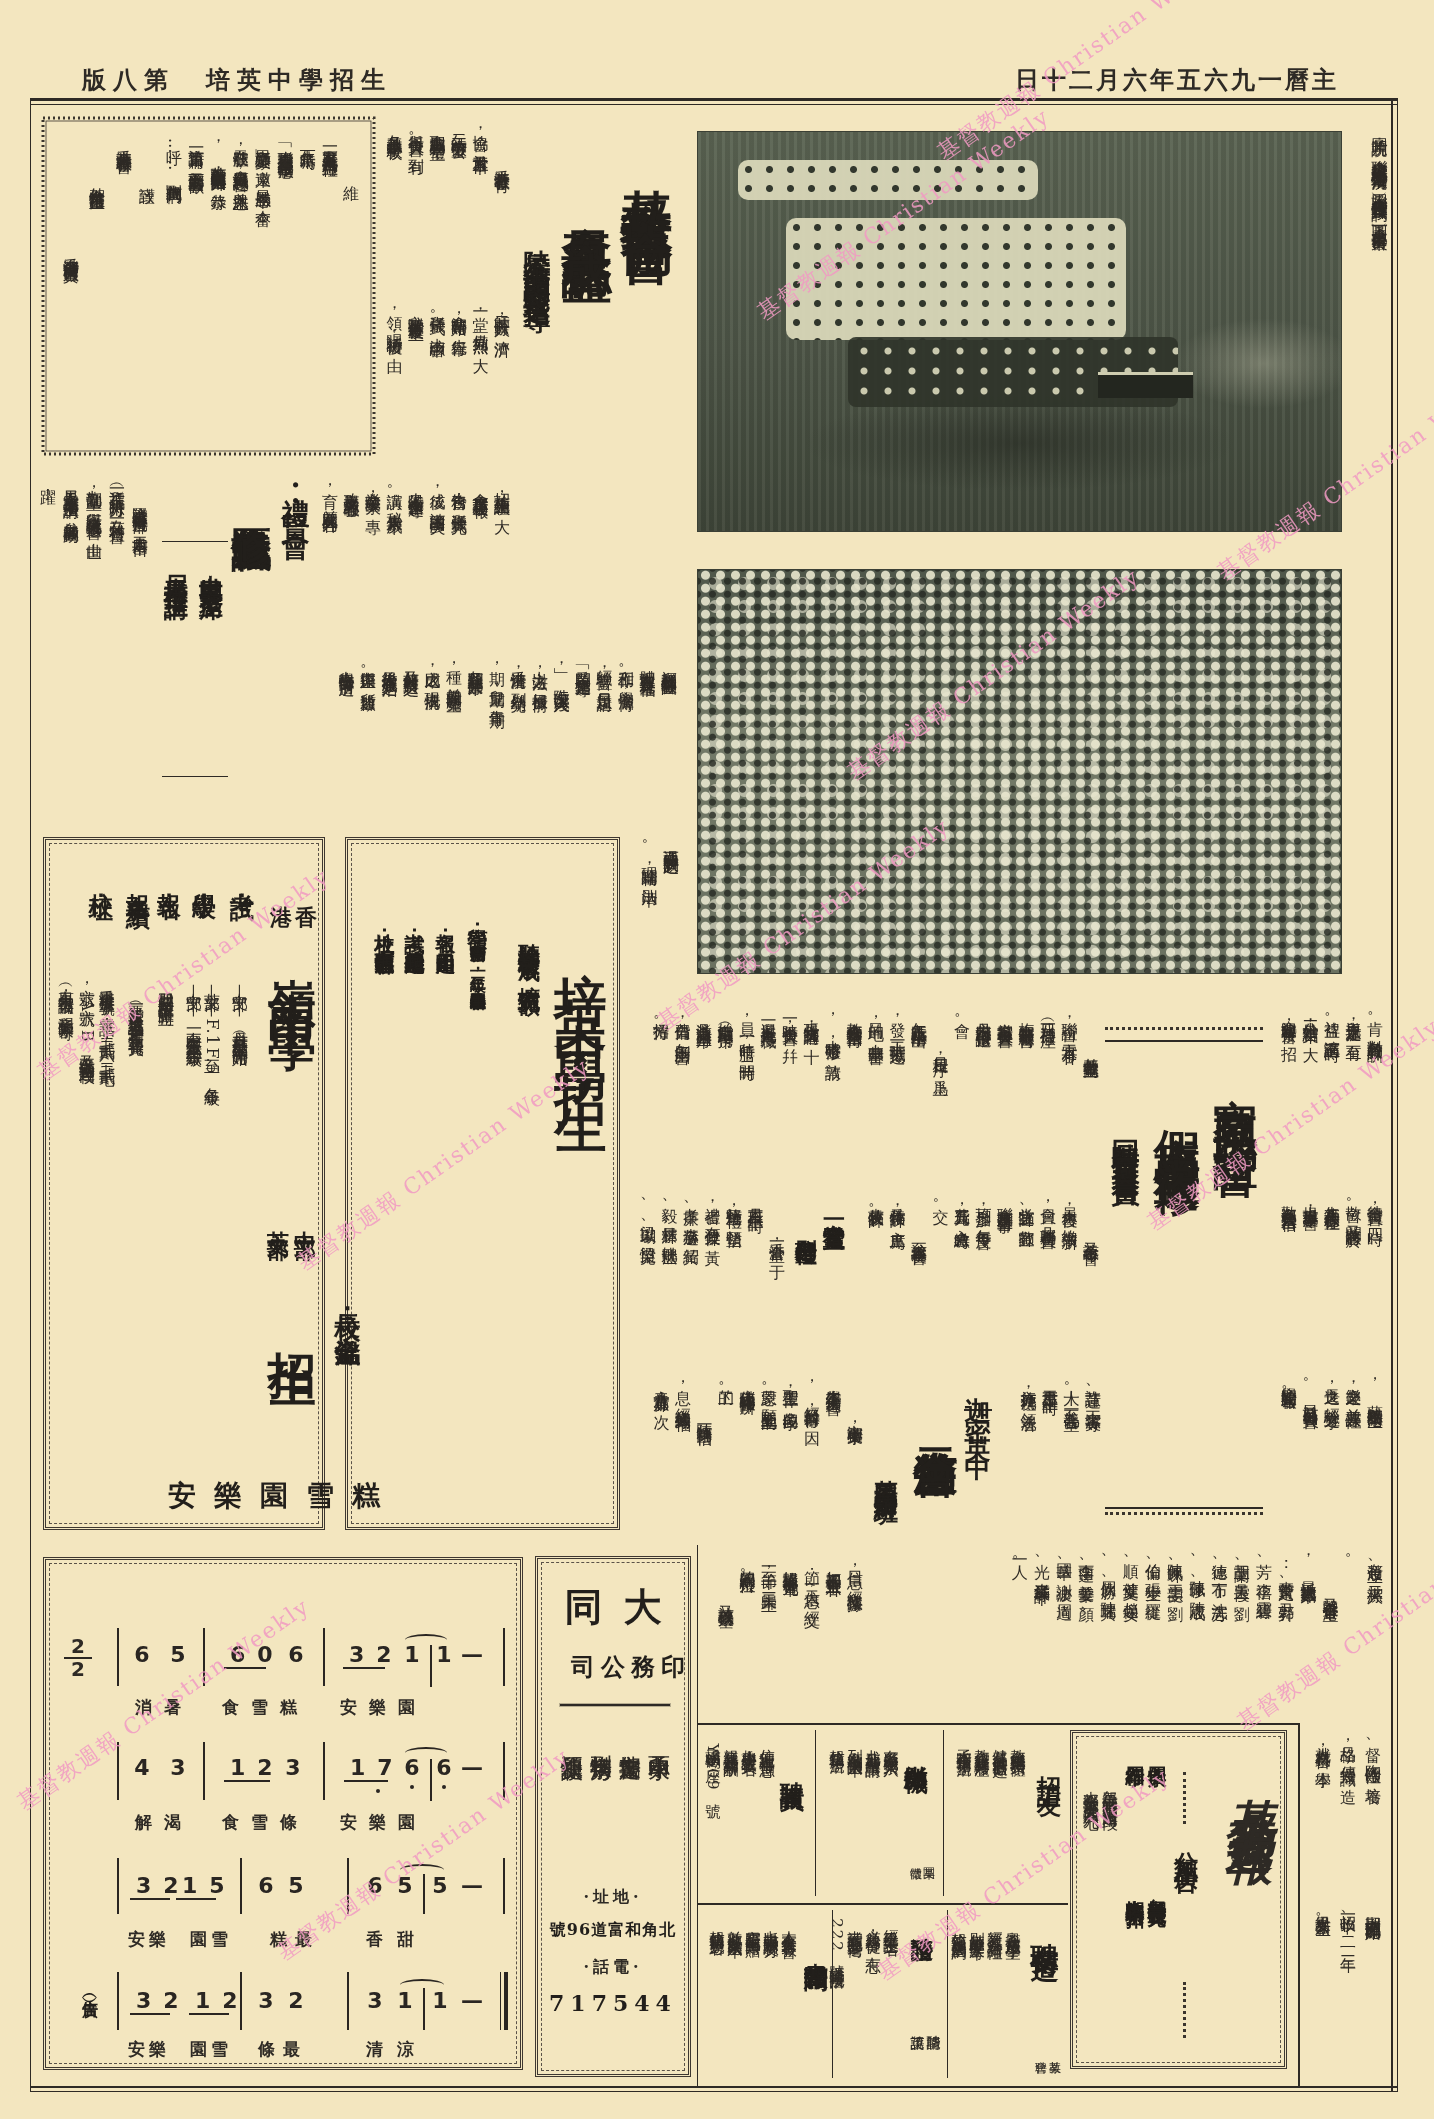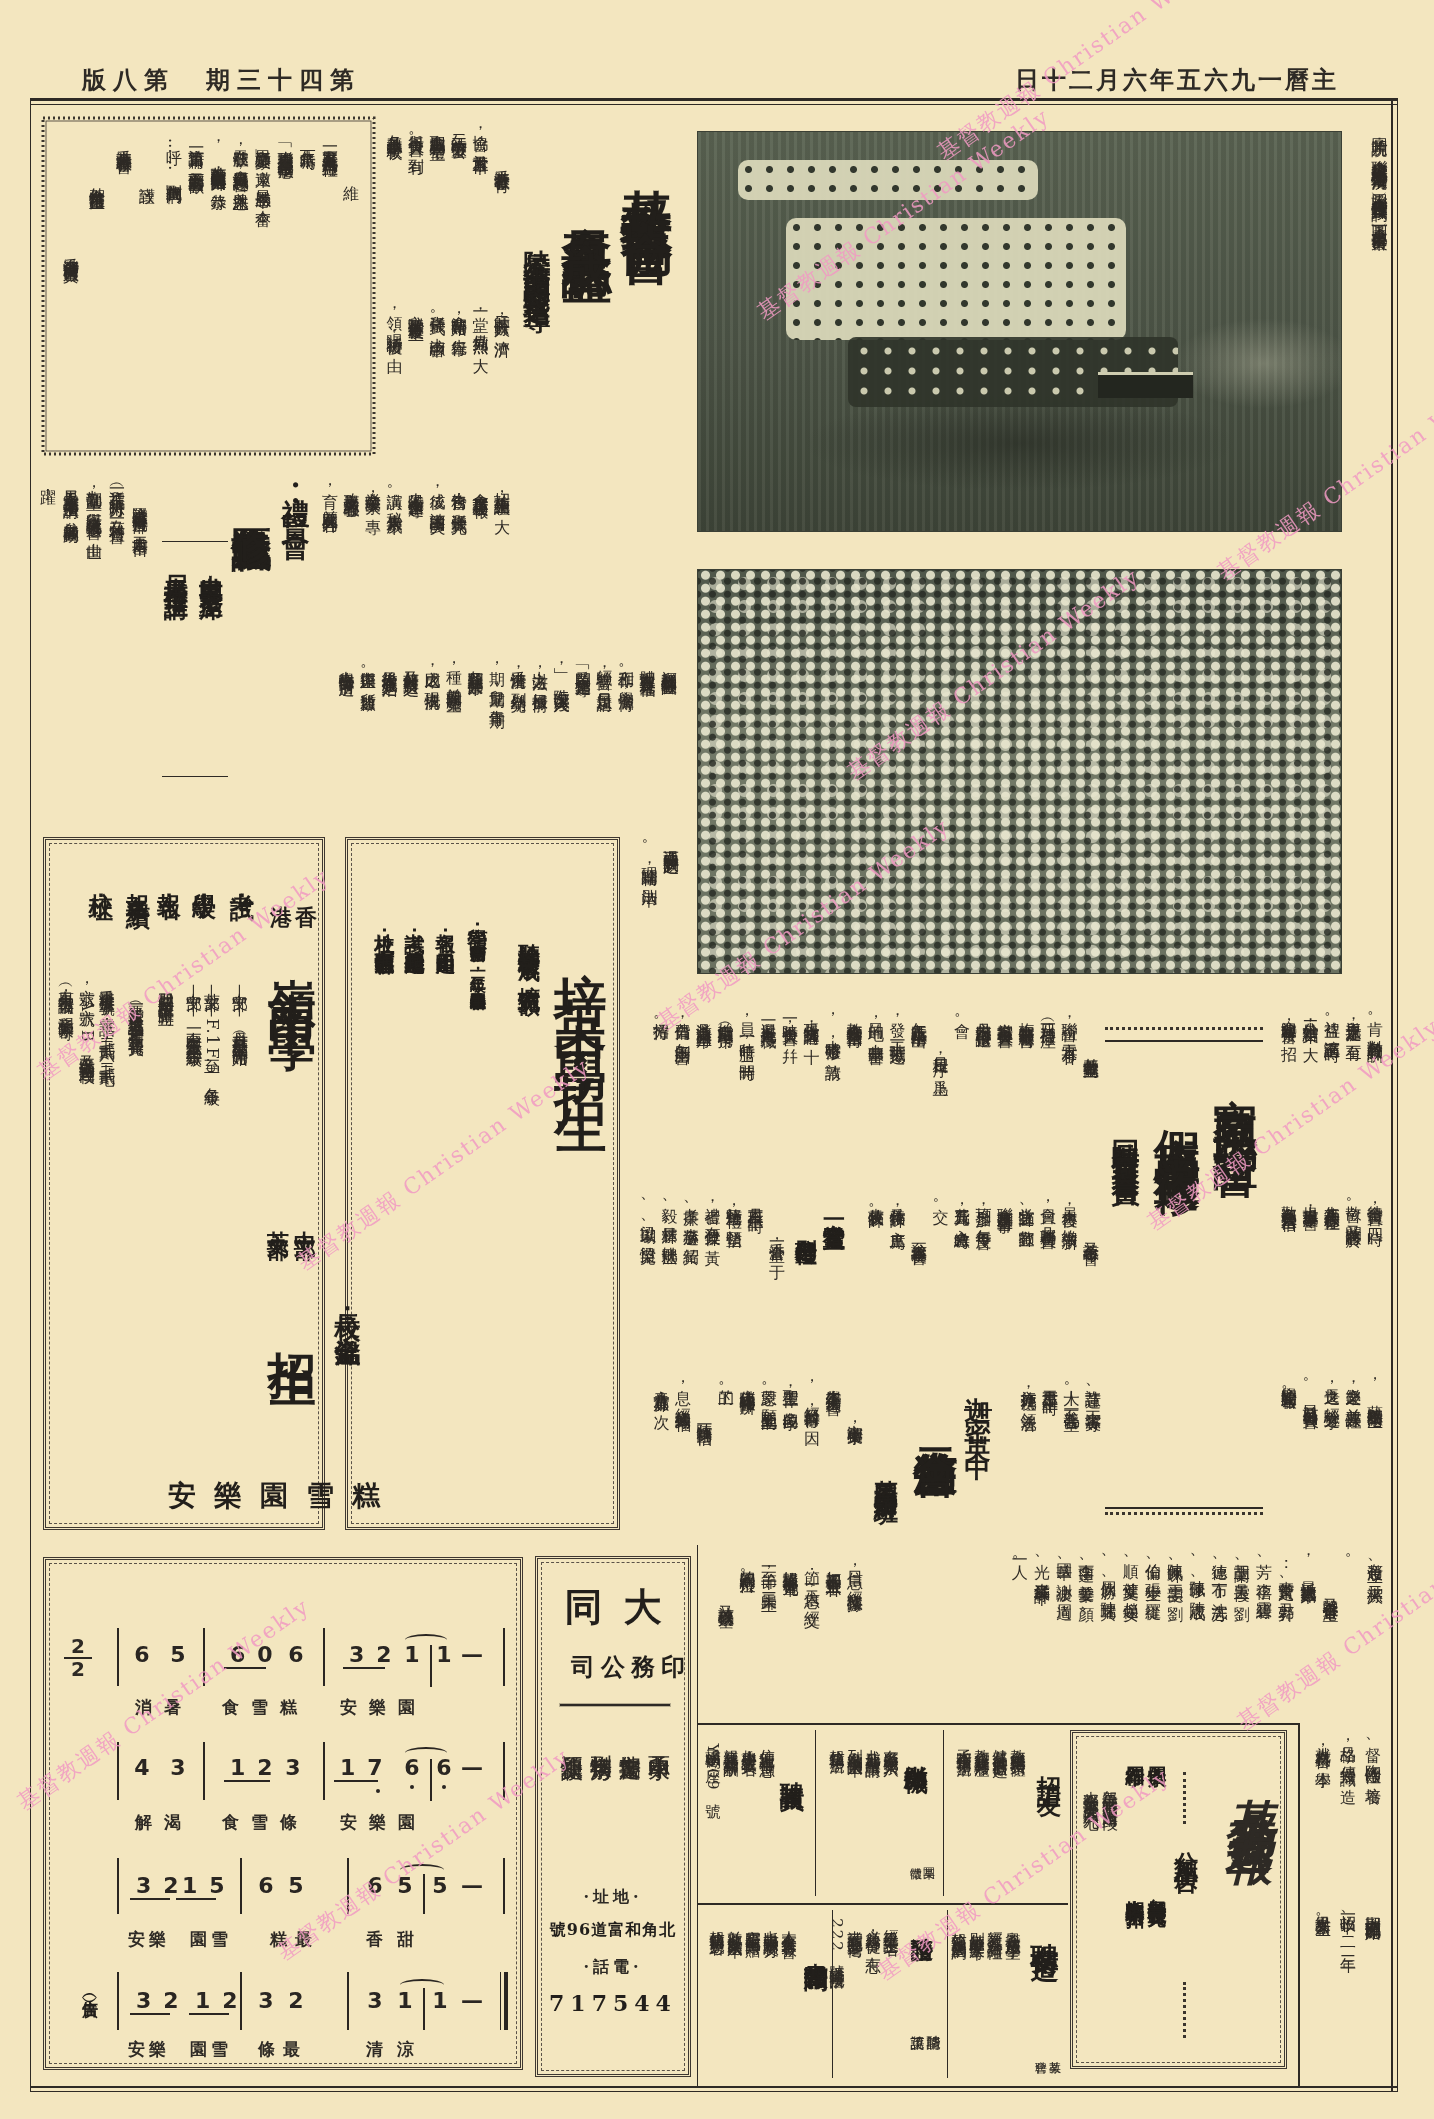--- a/index.html
+++ b/index.html
@@ -34,21 +34,21 @@
 .tie{position:absolute;height:12px;border-top:2px solid #2a2622;border-radius:50% 50% 0 0}
 .dot{position:absolute;width:4px;height:4px;border-radius:50%;background:#2a2622}
 .lyr{position:absolute;font-size:17px;font-weight:bold;letter-spacing:12px;white-space:nowrap}
 .wm{position:absolute;color:#f19ac3;font-size:22px;transform:rotate(-35deg);transform-origin:left center;white-space:nowrap;opacity:.85;letter-spacing:2px;font-family:"DejaVu Serif",serif}
 </style>
 </head>
 <body>
 
 <div id="page">
 
-  <div class="a hz" style="left:82px;top:64px;font-size:24px;letter-spacing:7px;font-weight:bold">版八第　期三十四第</div>
+  <div class="a hz" style="left:82px;top:64px;font-size:24px;letter-spacing:7px;font-weight:bold">版八第　培英中學招生</div>
   <div class="a hz" style="left:1015px;top:64px;font-size:24px;letter-spacing:3px;font-weight:bold">日十二月六年五六九一曆主</div>
   <div class="rule" style="left:30px;top:98px;width:1368px;height:3px"></div>
   <div class="rule" style="left:30px;top:104px;width:1368px;height:1px"></div>
 
   <div class="rule" style="left:30px;top:98px;width:1px;height:1994px"></div>
   <div class="rule" style="left:1391px;top:98px;width:2px;height:1994px"></div>
   <div class="rule" style="left:1397px;top:98px;width:1px;height:1994px"></div>
   <div class="rule" style="left:30px;top:2086px;width:1368px;height:2px"></div>
   <div class="rule" style="left:30px;top:2091px;width:1368px;height:1px"></div>
 
@@ -313,21 +313,21 @@
 
   <div class="bar" style="left:117px;top:1742px;height:58px"></div>
   <div class="bar" style="left:203px;top:1742px;height:58px"></div>
   <div class="bar" style="left:323px;top:1742px;height:58px"></div>
   <div class="bar" style="left:430px;top:1759px;height:42px"></div>
   <div class="bar" style="left:503px;top:1742px;height:58px"></div>
   <div class="note" style="left:132px;top:1755px;width:20px">4</div>
   <div class="note" style="left:168px;top:1755px;width:20px">3</div>
   <div class="note beam" style="left:224px;top:1755px;width:46px">12</div>
   <div class="note" style="left:283px;top:1755px;width:20px">3</div>
-  <div class="note beam" style="left:334px;top:1755px;width:44px">17</div>
+  <div class="note beam" style="left:344px;top:1755px;width:44px">17</div>
   <div class="note" style="left:402px;top:1755px;width:20px">6</div>
   <div class="note" style="left:434px;top:1755px;width:20px">6</div>
   <div class="note" style="left:460px;top:1755px;width:24px">—</div>
   <div class="dot" style="left:376px;top:1789px"></div>
   <div class="dot" style="left:410px;top:1785px"></div>
   <div class="dot" style="left:442px;top:1785px"></div>
   <div class="tie" style="left:405px;top:1747px;width:42px"></div>
   <div class="lyr" style="left:135px;top:1811px">解渴</div>
   <div class="lyr" style="left:222px;top:1811px">食雪條</div>
   <div class="lyr" style="left:340px;top:1811px">安樂園</div>

